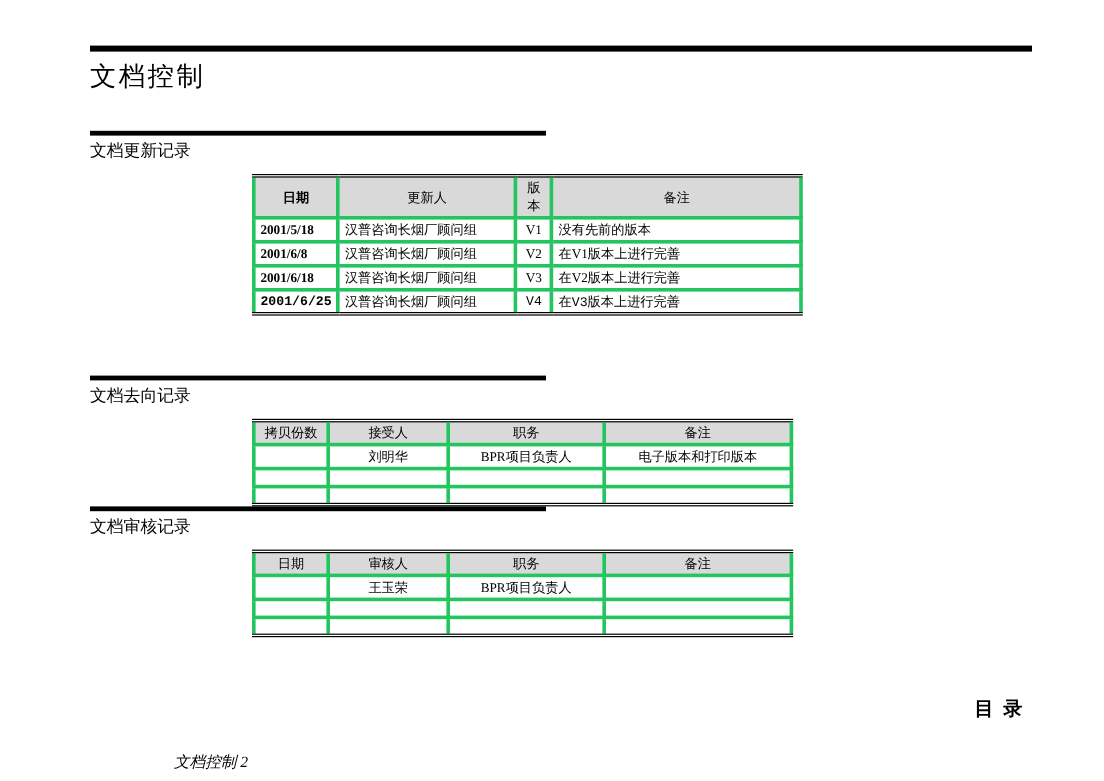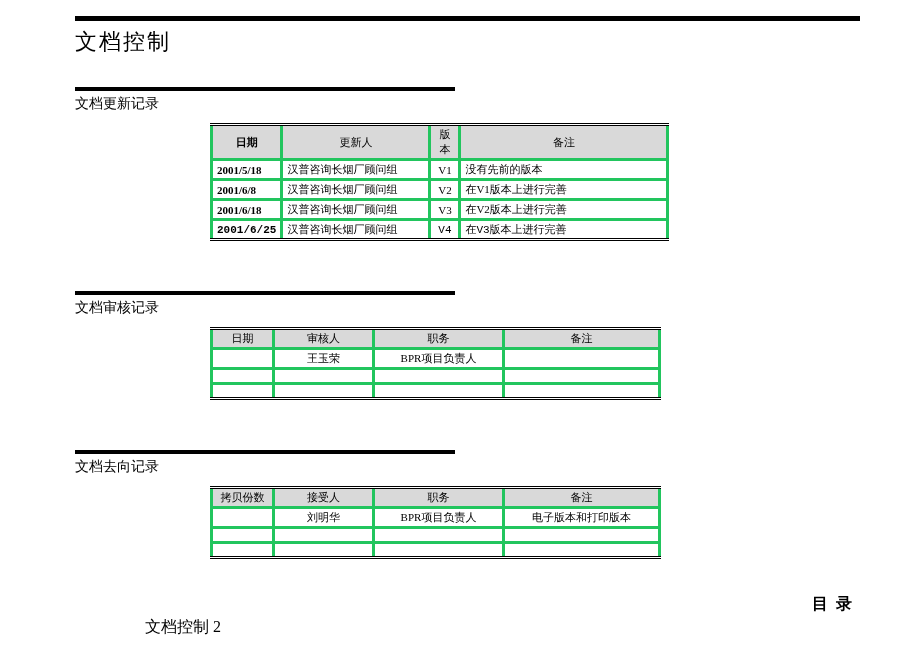--- a/index.html
+++ b/index.html
@@ -6,21 +6,21 @@
     body {
       background: #fff;
       font-family: "SimSun", "宋体", serif;
       font-size: 12px;
       color: #000;
       width: 920px;
       height: 651px;
       padding: 0;
     }
     .page {
-      padding: 16px 60px 0 75px;
+      padding: 38px 60px 0 75px;
     }
     .thick-rule {
       height: 5px;
       background: #000;
       margin-bottom: 6px;
     }
     .doc-title {
       font-size: 22px;
       font-weight: normal;
       letter-spacing: 2px;
@@ -75,23 +75,24 @@
     
     .toc-title {
       font-size: 16px;
       font-weight: bold;
       text-align: right;
       letter-spacing: 8px;
       margin-top: 35px;
       margin-left: 200px;
     }
     .toc-entry {
-      font-size: 16px;
+      font-size: 13px;
       margin-left: 70px;
-      margin-top: 2px;
+      margin-top: 24px;
+      font-style: italic;
     }
   </style>
 </head>
 <body>
 
 <div class="page">
 
   <div class="thick-rule"></div>
   <h1 class="doc-title">文档控制</h1>
 
@@ -129,20 +130,55 @@
         <tr>
             <td class="c1">2001/6/25</td>
             <td class="c2">汉普咨询长烟厂顾问组</td>
             <td class="c3">V4</td>
             <td class="c4">在V3版本上进行完善</td>
           </tr>
       </tbody>
     </table>
   </div>
 
+  <div class="section" style="margin-bottom:0;">
+    <div class="section-rule"></div>
+    <div class="section-title">文档去向记录</div>
+    <table class="t3">
+      <thead>
+          <tr>
+        <th class="c1">拷贝份数</th>
+        <th class="c2">接受人</th>
+        <th class="c3">职务</th>
+        <th class="c4">备注</th>
+      </tr>
+        </thead>
+      <tbody>
+        <tr>
+            <td class="c1"></td>
+            <td class="c2">刘明华</td>
+            <td class="c3">BPR项目负责人</td>
+            <td class="c4">电子版本和打印版本</td>
+          </tr>
+        <tr>
+            <td class="c1"></td>
+            <td class="c2"></td>
+            <td class="c3"></td>
+            <td class="c4"></td>
+          </tr>
+        <tr>
+            <td class="c1"></td>
+            <td class="c2"></td>
+            <td class="c3"></td>
+            <td class="c4"></td>
+          </tr>
+      </tbody>
+    </table>
+  </div>
+
   <div class="section">
     <div class="section-rule"></div>
     <div class="section-title">文档审核记录</div>
     <table class="t2">
       <thead>
           <tr>
         <th class="c1">日期</th>
         <th class="c2">审核人</th>
         <th class="c3">职务</th>
         <th class="c4">备注</th>
@@ -164,51 +200,16 @@
         <tr>
             <td class="c1"></td>
             <td class="c2"></td>
             <td class="c3"></td>
             <td class="c4"></td>
           </tr>
       </tbody>
     </table>
   </div>
 
-  <div class="section" style="margin-bottom:0;">
-    <div class="section-rule"></div>
-    <div class="section-title">文档去向记录</div>
-    <table class="t3">
-      <thead>
-          <tr>
-        <th class="c1">拷贝份数</th>
-        <th class="c2">接受人</th>
-        <th class="c3">职务</th>
-        <th class="c4">备注</th>
-      </tr>
-        </thead>
-      <tbody>
-        <tr>
-            <td class="c1"></td>
-            <td class="c2">刘明华</td>
-            <td class="c3">BPR项目负责人</td>
-            <td class="c4">电子版本和打印版本</td>
-          </tr>
-        <tr>
-            <td class="c1"></td>
-            <td class="c2"></td>
-            <td class="c3"></td>
-            <td class="c4"></td>
-          </tr>
-        <tr>
-            <td class="c1"></td>
-            <td class="c2"></td>
-            <td class="c3"></td>
-            <td class="c4"></td>
-          </tr>
-      </tbody>
-    </table>
-  </div>
-
   <div class="toc-title">目录</div>
   <div class="toc-entry">文档控制 2</div>
 
 </div>
 
 </body></html>

